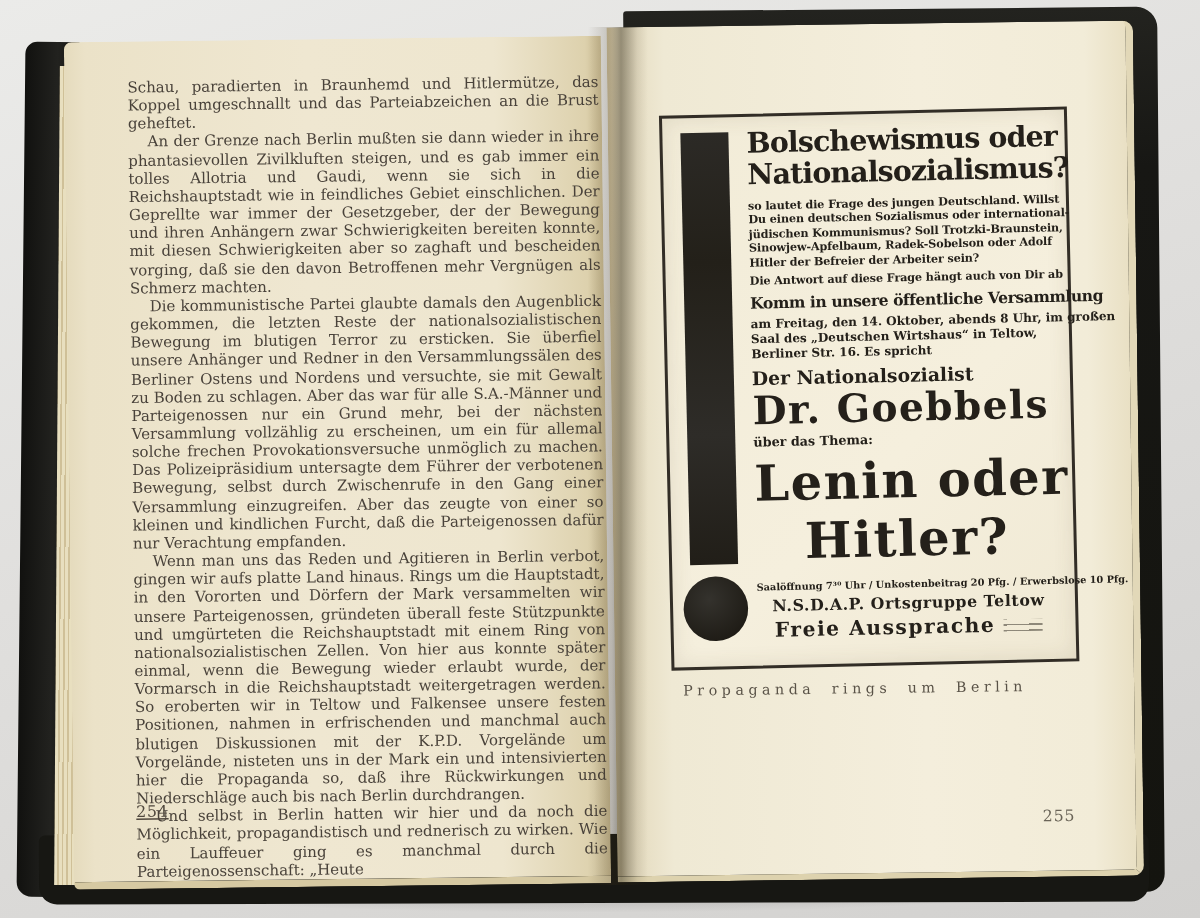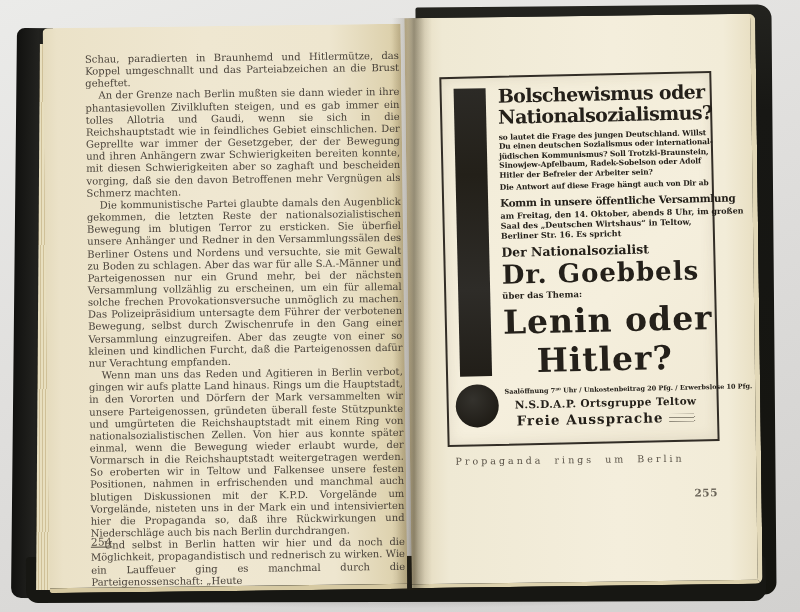--- a/index.html
+++ b/index.html
@@ -32,21 +32,21 @@
   .gutter-shadow{position:absolute;left:392px;top:18px;width:40px;height:572px;z-index:5;
          background:linear-gradient(90deg,rgba(60,48,26,0) 0,rgba(60,48,26,.22) 40%,rgba(38,32,16,.42) 55%,rgba(60,48,26,.10) 82%,rgba(60,48,26,0) 100%);
          pointer-events:none;}
   
   .left-text{position:absolute;left:42px;top:26px;width:314px;color:#49423a;
          font-size:10px;line-height:12.15px;text-align:justify;}
   .left-text p{margin:0;text-indent:13px;}
   .left-text p.first{text-indent:0;}
   .pagenum{position:absolute;font-size:10.5px;color:#50483e;letter-spacing:.5px;}
   .pagenum.left{left:42px;top:508px;text-decoration:underline;}
-  .pagenum.right{left:284px;top:472px;color:#6a6458;font-weight:bold;}
+  .pagenum.right{left:284px;top:524px;color:#6a6458;}
   
   .poster{position:absolute;left:36px;top:58px;width:268px;height:366px;
          border:2px solid #322d26;transform:rotate(-.55deg);
          background:linear-gradient(135deg,#f2ecd8 0%,#f5efdd 60%,#f0e9d4 100%);
          box-shadow:inset 0 0 14px rgba(90,75,40,.12);color:#24201a;}
   .excl-bar{position:absolute;left:12px;top:10px;width:32px;height:288px;
          background:linear-gradient(180deg,#2c2a26,#232019 30%,#2e2c28 70%,#211e18);}
   .excl-dot{position:absolute;left:7px;top:306px;width:43px;height:43px;border-radius:50%;
          background:radial-gradient(circle at 40% 35%,#34322d,#1f1c16 75%);}
   .poster-text{position:absolute;left:56px;top:8px;width:202px;font-weight:bold;}

